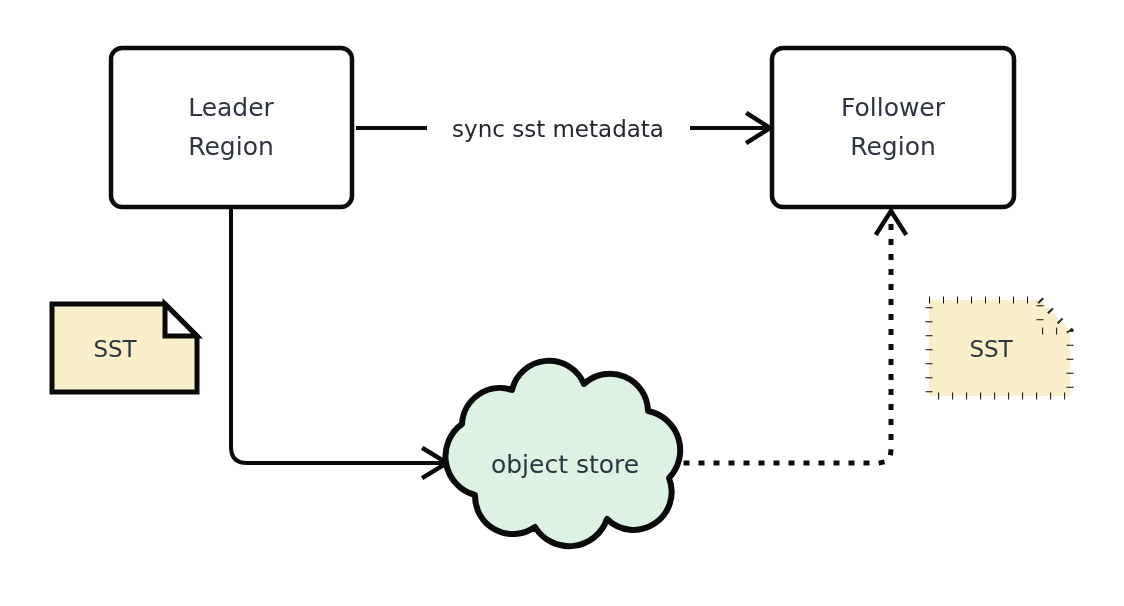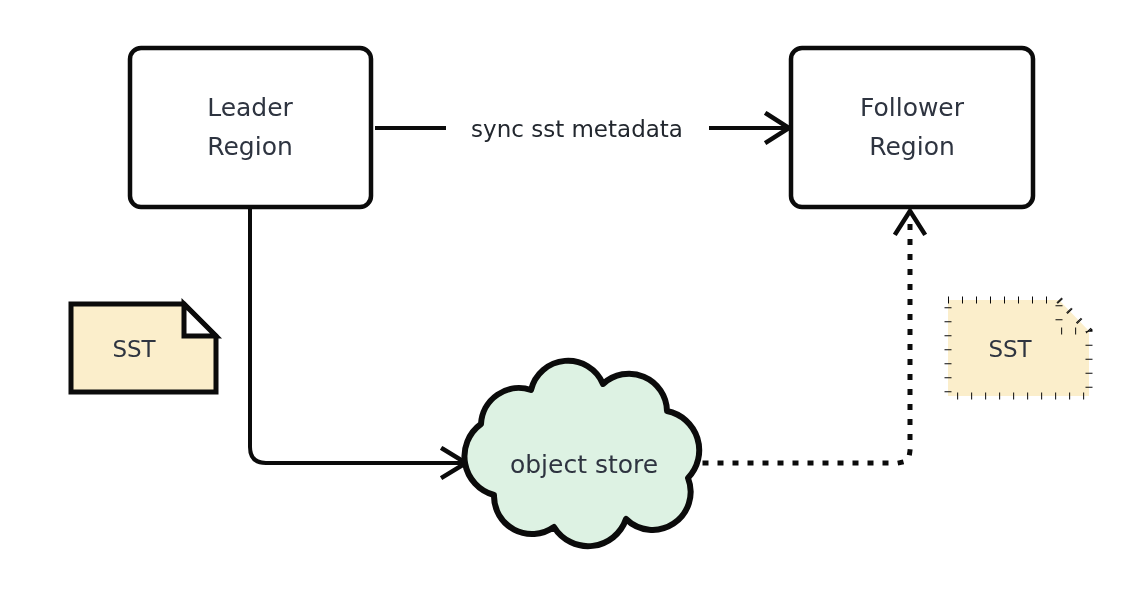--- a/index.html
+++ b/index.html
@@ -11,21 +11,20 @@
     width: 1124px;
     height: 606px;
     font-family: "DejaVu Sans", "Liberation Sans", sans-serif;
     overflow: hidden;
   }
   #diagram-root {
     position: relative;
     width: 900px;
     height: 606px;
     background: #ffffff;
-    margin-left: 19px;
   }
   svg#diagram-canvas {
     position: absolute;
     top: 0;
     left: 0;
     width: 1124px;
     height: 606px;
     display: block;
   }
   .node-label {

